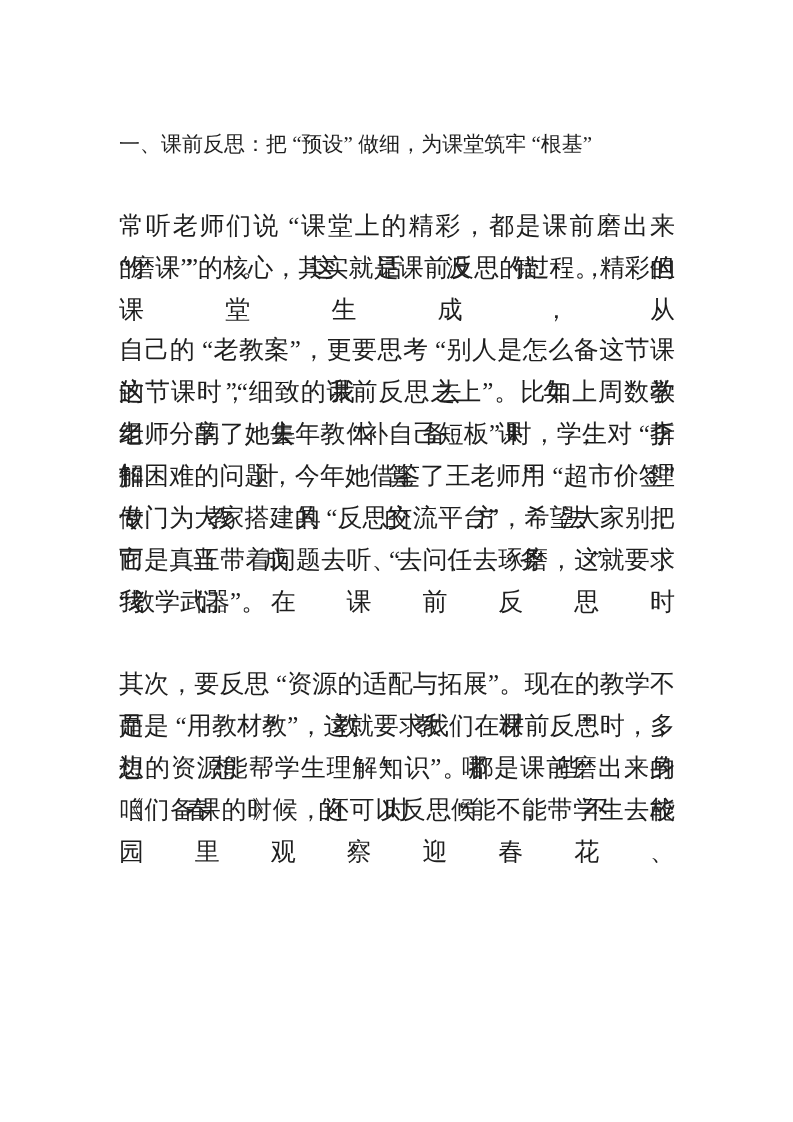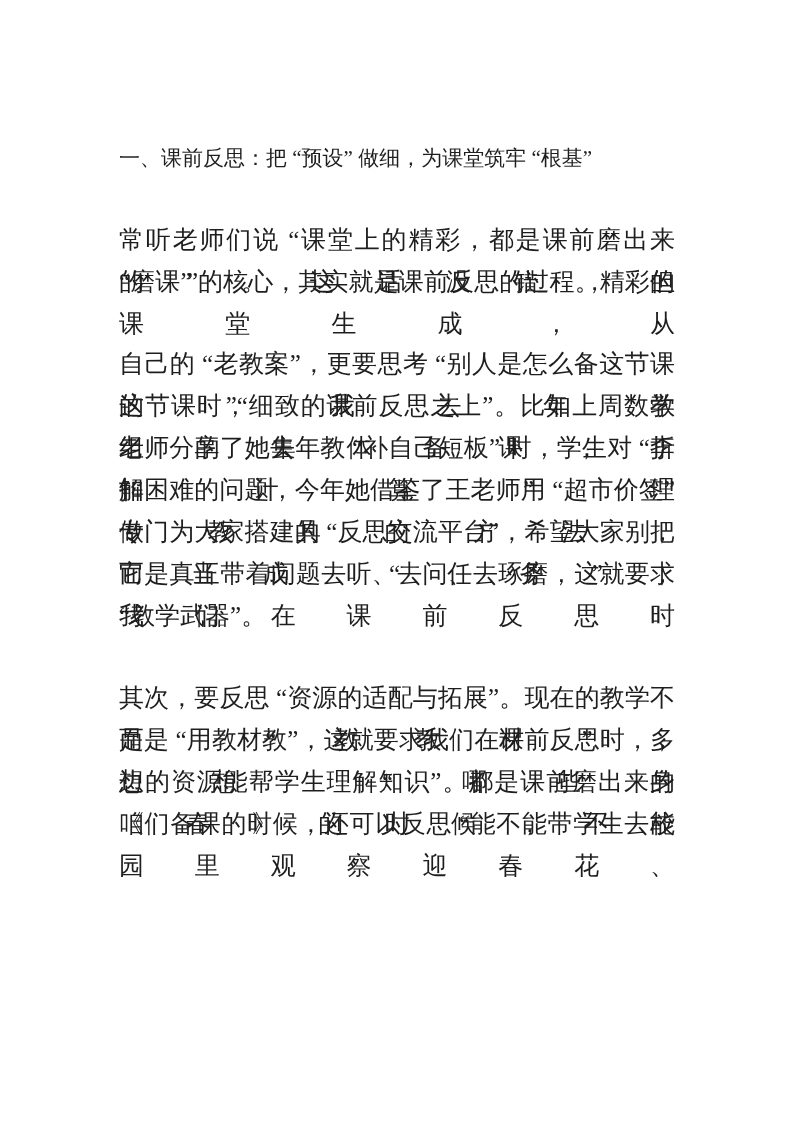--- a/index.html
+++ b/index.html
@@ -16,21 +16,21 @@
   .page {
     position: relative;
     width: 793px;
     height: 1122px;
     background: #ffffff;
     overflow: hidden;
   }
   .content {
     position: absolute;
     left: 119px;
-    top: 137px;
+    top: 123px;
     width: 556px;
   }
   .heading {
     font-size: 21px;
     line-height: 42px;
     height: 42px;
     white-space: nowrap;
     text-align: left;
   }
   .para {

